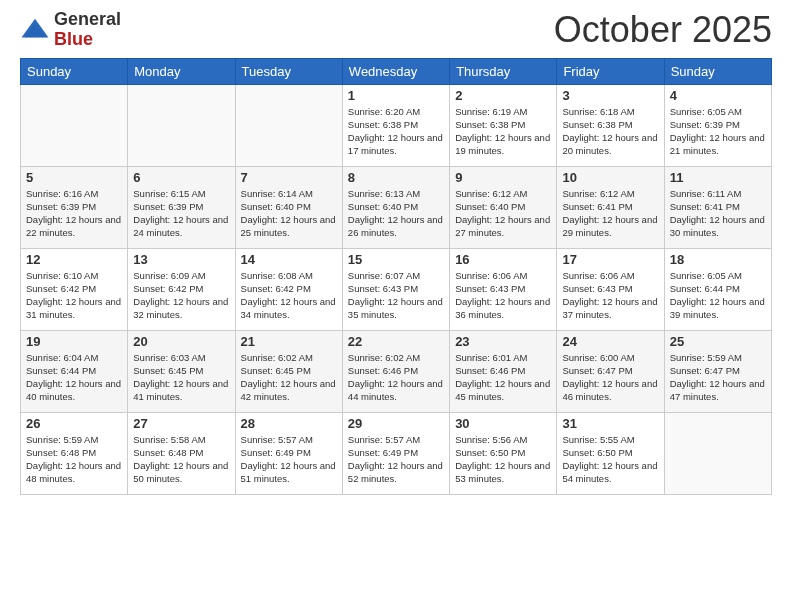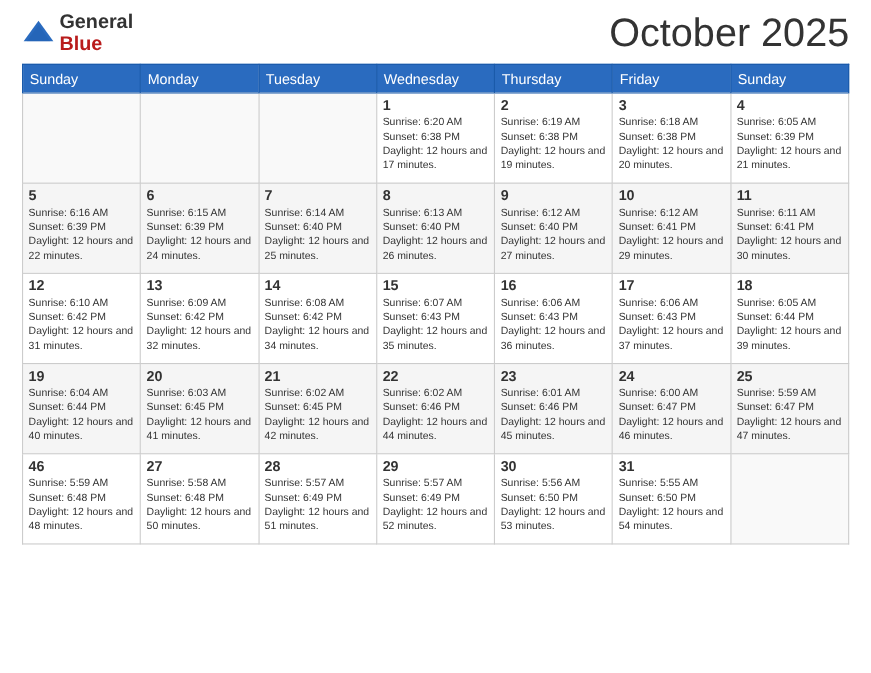--- a/index.html
+++ b/index.html
@@ -327,21 +327,21 @@
           <td>
             <span class="day-number">25</span>
             <div class="day-info">Sunrise: 5:59 AM
 Sunset: 6:47 PM
 Daylight: 12 hours
 and 47 minutes.</div>
           </td>
         </tr>
         <tr>
           <td>
-            <span class="day-number">46</span>
+            <span class="day-number">26</span>
             <div class="day-info">Sunrise: 5:59 AM
 Sunset: 6:48 PM
 Daylight: 12 hours
 and 48 minutes.</div>
           </td>
           <td>
             <span class="day-number">27</span>
             <div class="day-info">Sunrise: 5:58 AM
 Sunset: 6:48 PM
 Daylight: 12 hours

